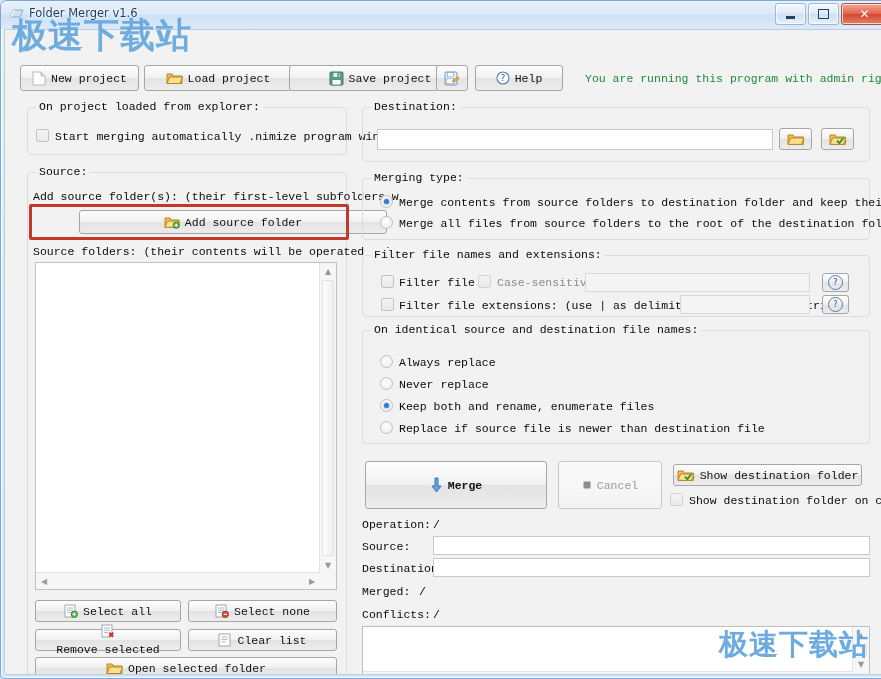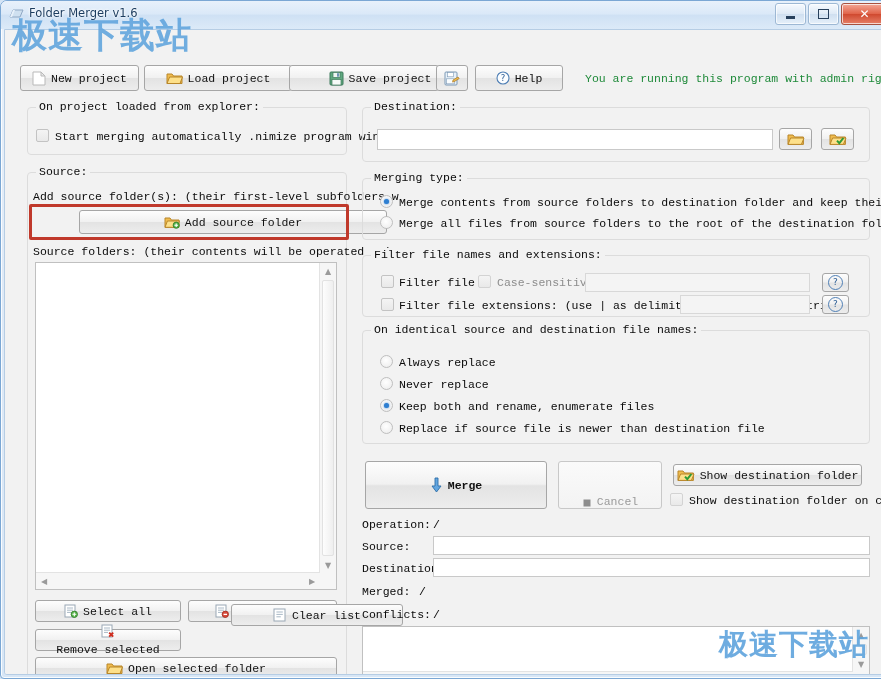--- a/index.html
+++ b/index.html
@@ -83,21 +83,21 @@
     border-radius: 3px;
     background: linear-gradient(180deg,#fdfdfd 0%,#f1f1f1 48%,#e3e3e3 52%,#ededed 100%);
     font-family: "Liberation Mono", monospace;
     font-size: 11.5px;
     color: #111;
     display: flex; align-items: center; justify-content: center;
     gap: 5px;
     white-space: nowrap;
     user-select: none;
   }
-  .btn.disabled { color:#9a9a9a; background:linear-gradient(180deg,#fafafa,#f3f3f3); border-color:#c8c8c8;align-items:flex-end; }
+  .btn.disabled { color:#9a9a9a; background:linear-gradient(180deg,#fafafa,#f3f3f3); border-color:#c8c8c8; }
 
   .group {
     position: absolute;
     box-sizing: border-box;
     border: 1px solid #dcdcdc;
     border-radius: 4px;
     background: transparent;
   }
   .group > .legend {
     position: absolute; top: -8px; left: 8px;
@@ -388,21 +388,21 @@
           <span>
             <svg width="14" height="14" viewBox="0 0 14 14">
               <rect x="1" y="1" width="10" height="12" fill="#fff" stroke="#9aa8b5" stroke-width="1"></rect>
               <path d="M3 4 h6 M3 6.2 h6 M3 8.4 h4" stroke="#9fb0c0" stroke-width=".9"></path>
               <path d="M8.2 8.6 l4 4 M12.2 8.6 l-4 4" stroke="#d02d1e" stroke-width="1.9"></path>
             </svg>
           </span>
           <span>Remove selected</span>
         </div>
 
-        <div class="btn" style="left:183px; top:574px; width:172px; height:22px;margin-left:43px;">
+        <div class="btn" style="left:183px; top:599px; width:149px; height:22px;">
           <span>
             <svg width="14" height="14" viewBox="0 0 14 14">
               <rect x="1" y="1" width="11" height="12" fill="#fff" stroke="#9aa8b5" stroke-width="1"></rect>
               <path d="M3.4 4 h6.4 M3.4 6.4 h6.4 M3.4 8.8 h4.4" stroke="#9fb0c0" stroke-width=".9"></path>
             </svg>
           </span>
           <span>Clear list</span>
         </div>
 
         <div class="btn" style="left:30px; top:627px; width:302px; height:22px;">

